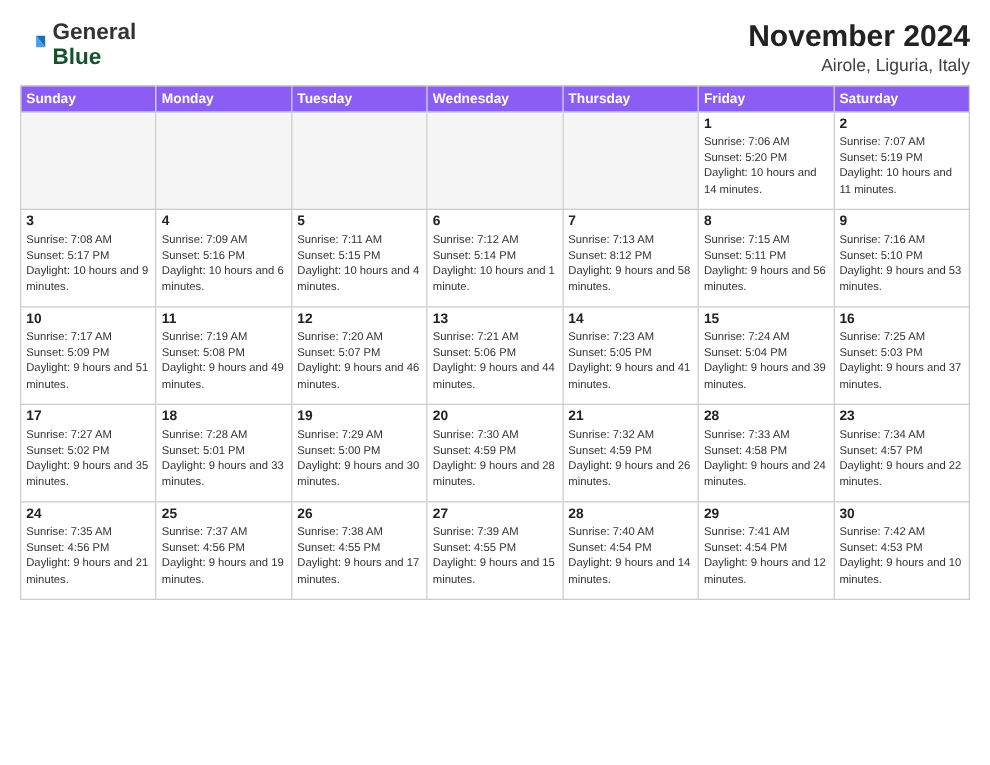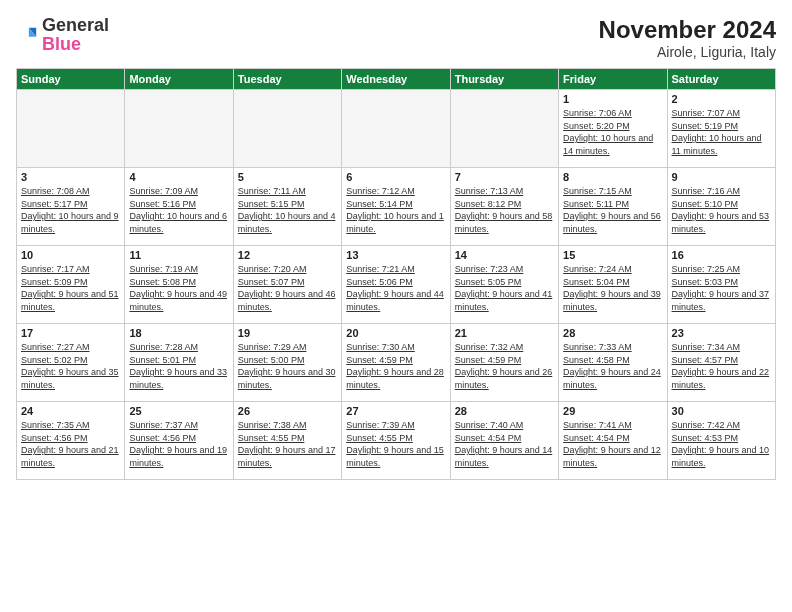--- a/index.html
+++ b/index.html
@@ -26,21 +26,21 @@
       align-items: center;
       gap: 4px;
     }
     .logo-text {
       font-size: 18px;
       font-weight: bold;
       line-height: 1;
       margin-top: 28px;
     }
     .logo-general { color: #333; }
-    .logo-blue { color: #ec4899; }
+    .logo-blue { color: #14532d; }
     .logo-icon {
       width: 22px;
       height: 22px;
     }
     .title-block {
       text-align: right;
     }
     .month-title {
       font-size: 24px;
       font-weight: bold;
@@ -49,21 +49,21 @@
     .location {
       font-size: 14px;
       color: #404040;
     }
     .calendar {
       width: 100%;
       border-collapse: collapse;
       table-layout: fixed;
     }
     .calendar th {
-      background: #15803d;
+      background: #8b5cf6;
       color: #fff;
       font-size: 11px;
       font-weight: bold;
       padding: 4px 4px;
       border: 1px solid #ccc;
       text-align: left;
     }
     .calendar td {
       border: 1px solid #ccc;
       vertical-align: top;
@@ -79,21 +79,20 @@
     .day-num {
       font-size: 11px;
       font-weight: bold;
       margin-bottom: 2px;
       display: block;
     }
     .day-info {
       font-size: 9px;
       line-height: 1.4;
       color: #333;
-      text-decoration: underline;
     }
   </style>
 </head>
 <body>
 
 <div class="page">
   <div class="header">
     <div class="logo">
       <svg class="logo-icon" viewBox="0 0 24 24">
         <polygon points="14,4 22,4 22,14" fill="#1a6fbc"></polygon>

